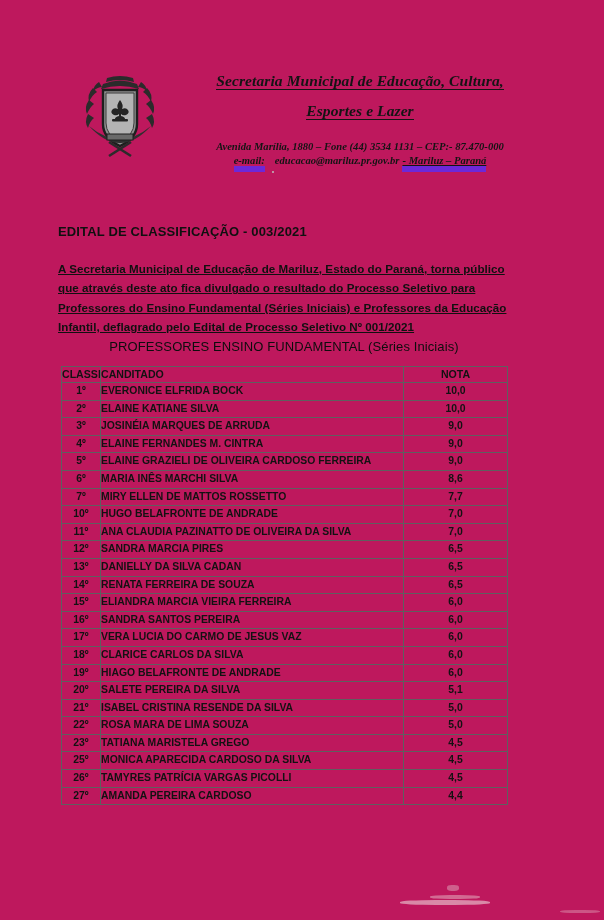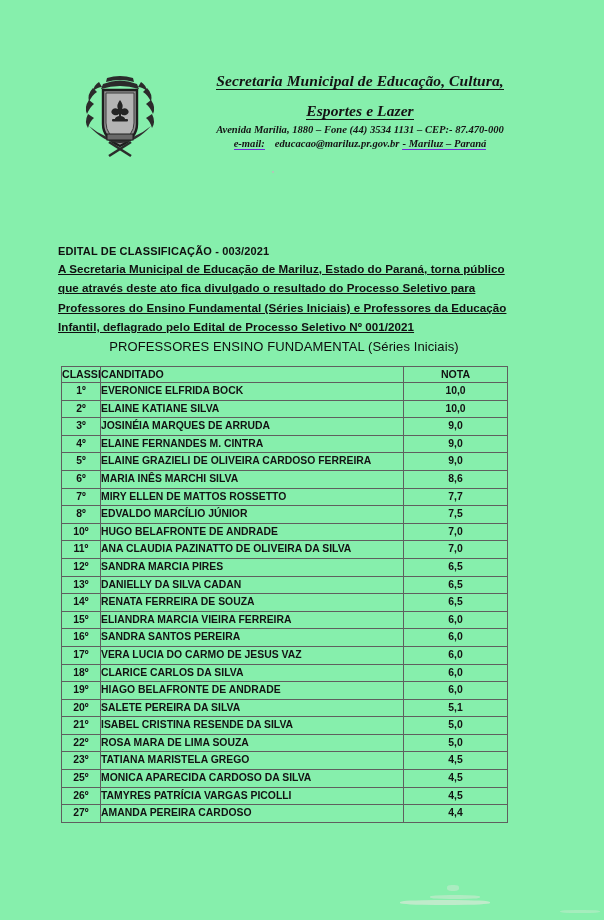--- a/index.html
+++ b/index.html
@@ -12,21 +12,21 @@
     height: 920px;
     position: relative;
     font-family: "Liberation Sans", sans-serif;
     color: #111111;
     overflow: hidden;
   }
 
   .page {
     position: absolute;
     inset: 0;
-    background: #86efac;
+    background: #be185d;
   }
 
   
   .letterhead {
     position: absolute;
     left: 0;
     top: 72px;
     width: 604px;
     display: flex;
     align-items: flex-start;
@@ -64,49 +64,49 @@
     display: inline-block;
   }
   .lh-title-2 {
     margin-top: 12px;
   }
   .lh-addr {
     font-style: italic;
     font-weight: bold;
     font-size: 10.6px;
     line-height: 13px;
-    margin-top: 3px;
+    margin-top: 20px;
     white-space: nowrap;
   }
   .lh-mail {
     font-style: italic;
     font-weight: bold;
     font-size: 10.6px;
     line-height: 13px;
     margin-top: 1px;
     white-space: nowrap;
   }
-  .lh-mail .u { border-bottom: 1px solid #6d28d9; }
+  .lh-mail .u { border-bottom: 6px solid #6d28d9; }
 
   .scan-dot {
     position: absolute;
     left: 272px;
     top: 171px;
     width: 2px;
     height: 2px;
     background: #bdbdbd;
     border-radius: 50%;
   }
 
   
   .edital-line {
     position: absolute;
     left: 58px;
-    top: 245px;
-    font-size: 11px;
+    top: 224px;
+    font-size: 13px;
     font-weight: bold;
     letter-spacing: .15px;
     color: #101010;
   }
   .intro {
     position: absolute;
     left: 58px;
     top: 259px;
     width: 470px;
     font-size: 11.6px;
@@ -232,21 +232,21 @@
 
     <div class="letterhead-text">
       <div class="lh-title">
         <span>Secretaria Municipal de Educação, Cultura,</span>
       </div>
       <div class="lh-title lh-title-2">
         <span>Esportes e Lazer</span>
       </div>
       <div class="lh-addr">Avenida Marília, 1880 – Fone (44) 3534 1131 – CEP:- 87.470-000</div>
       <div class="lh-mail">
-        <span class="u">e-mail:</span><span style="margin-left:10px;">educacao@mariluz.pr.gov.br</span><span class="u" style="margin-left:3px;">- Mariluz – Paraná</span>
+        <span class="u">e-mail:</span><span style="margin-left:10px;">educacao@mariluz.pr.gov.br</span><span class="u" style="margin-left:3px;text-decoration:underline;">- Mariluz – Paraná</span>
       </div>
     </div>
   </div>
 
   <div class="scan-dot"></div>
 
   <div class="edital-line">EDITAL DE CLASSIFICAÇÃO - 003/2021</div>
 
   <div class="intro">A Secretaria Municipal de Educação de Mariluz, Estado do Paraná, torna público que através deste ato fica divulgado o resultado do Processo Seletivo para Professores do Ensino Fundamental (Séries Iniciais) e Professores da Educação Infantil, deflagrado pelo Edital de Processo Seletivo Nº 001/2021</div>
 
@@ -296,25 +296,20 @@
             <td class="rank">6º</td>
             <td class="name">MARIA INÊS MARCHI SILVA</td>
             <td class="nota">8,6</td>
           </tr>
           <tr>
             <td class="rank">7º</td>
             <td class="name">MIRY ELLEN DE MATTOS ROSSETTO</td>
             <td class="nota">7,7</td>
           </tr>
           <tr>
-            <td class="rank">8º</td>
-            <td class="name">EDVALDO MARCÍLIO JÚNIOR</td>
-            <td class="nota">7,5</td>
-          </tr>
-          <tr>
             <td class="rank">10º</td>
             <td class="name">HUGO BELAFRONTE DE ANDRADE</td>
             <td class="nota">7,0</td>
           </tr>
           <tr>
             <td class="rank">11º</td>
             <td class="name">ANA CLAUDIA PAZINATTO DE OLIVEIRA DA SILVA</td>
             <td class="nota">7,0</td>
           </tr>
           <tr>

